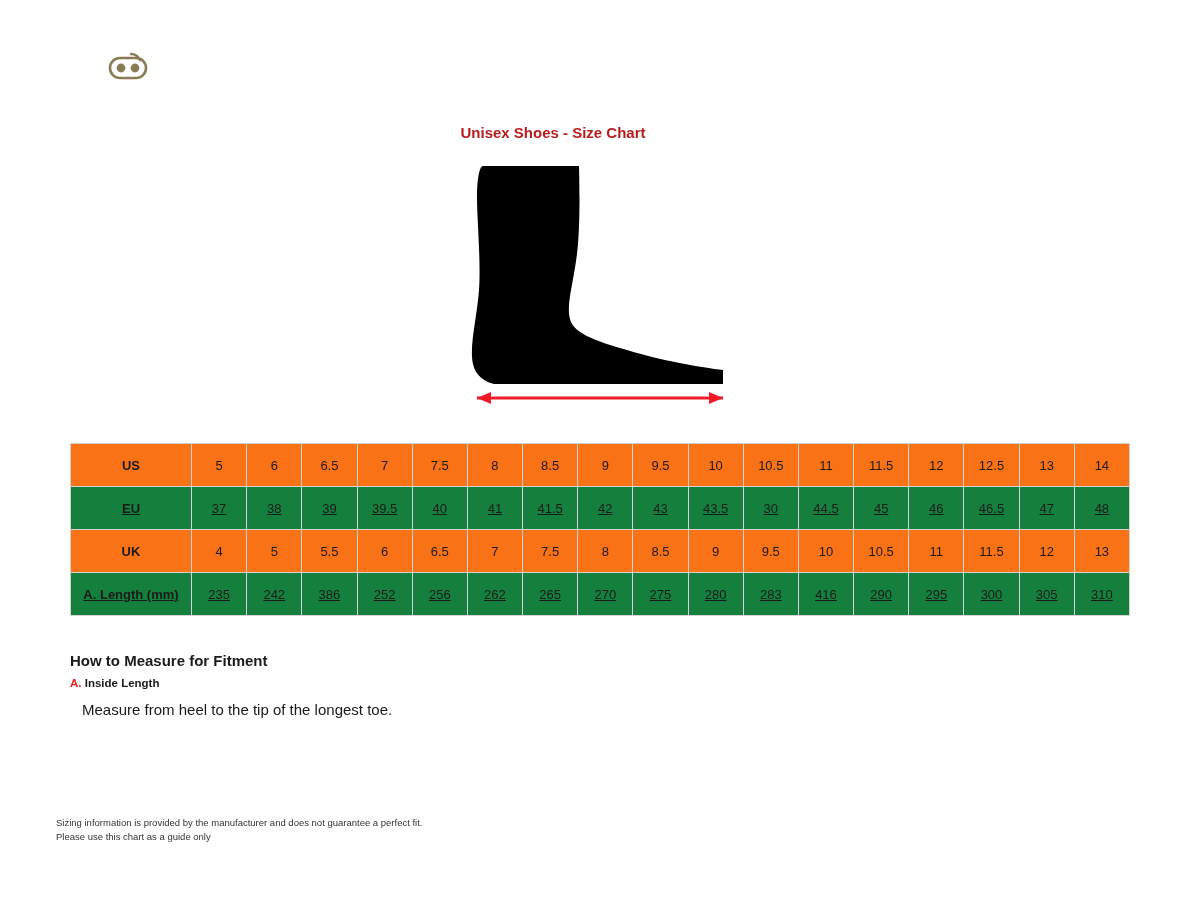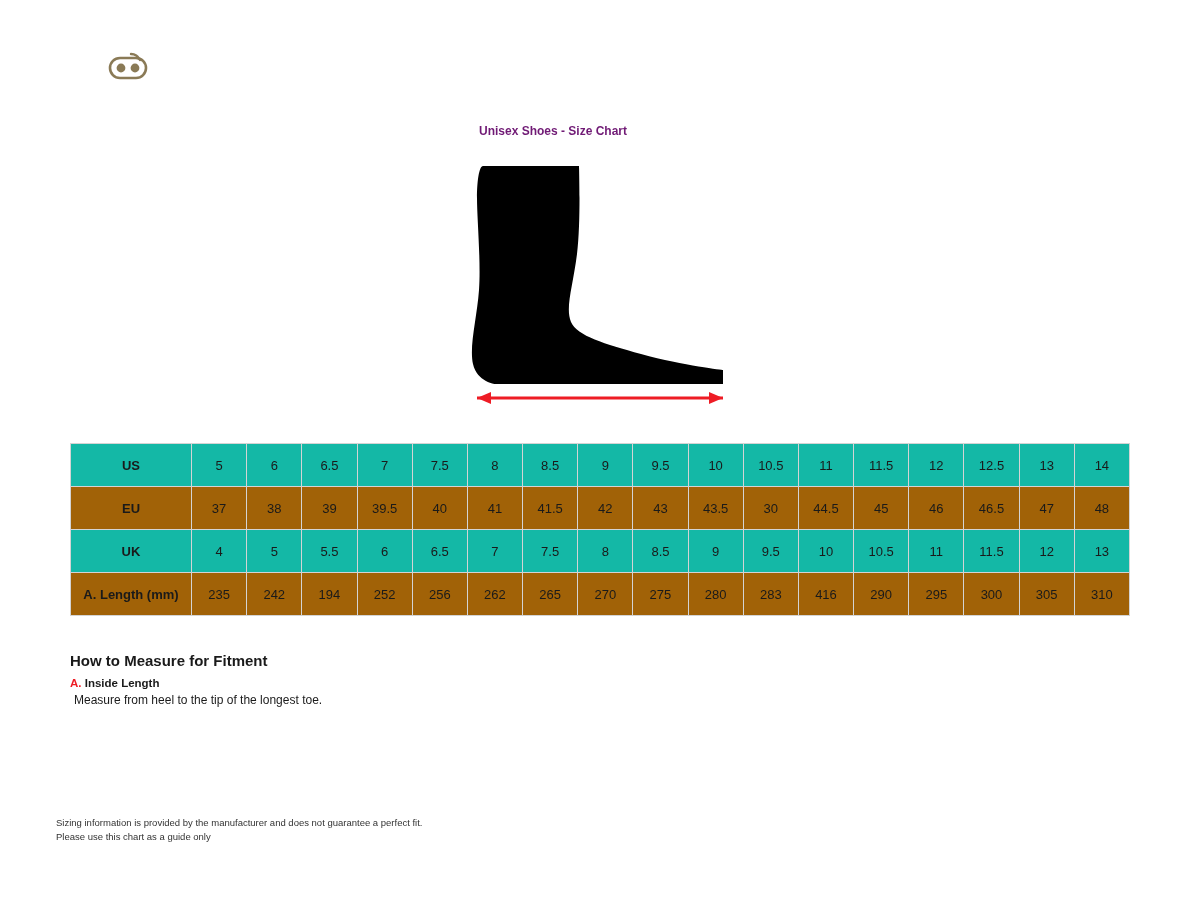--- a/index.html
+++ b/index.html
@@ -39,23 +39,23 @@
     white-space: nowrap;
   }
 
   
   .chart-title {
     position: absolute;
     top: 124px;
     left: 0;
     width: 1106px;
     text-align: center;
-    font-size: 12px;
-    font-weight: bold;
-    color: #701a75;
+    font-size: 15px;
+    font-weight: bold;
+    color: #b91c1c;
   }
 
   
   .foot-wrap {
     position: absolute;
     top: 158px;
     left: 455px;
     width: 290px;
     height: 260px;
   }
@@ -88,25 +88,26 @@
     font-weight: normal;
     padding: 0;
   }
   .size-table .rowhead {
     width: 120px;
     font-weight: bold;
     font-size: 13px;
   }
   .size-table tr.alt td,
   .size-table tr.alt th {
-    background: #a16207;
+    background: #15803d;
+    text-decoration: underline;
   }
   .size-table tr.plain td,
   .size-table tr.plain th {
-    background: #14b8a6;
+    background: #f97316;
   }
 
   
   .howto {
     position: absolute;
     left: 70px;
     top: 652px;
     width: 700px;
   }
   .howto-title {
@@ -116,23 +117,23 @@
     margin: 0 0 8px 0;
   }
   .howto-sub {
     font-size: 11.5px;
     font-weight: bold;
     margin: 0 0 4px 0;
     color: #1a1a1a;
   }
   .howto-sub .marker { color: #ee1c25; }
   .howto-text {
-    font-size: 12px;
-    color: #1a1a1a;
-    margin: 4px;
+    font-size: 15px;
+    color: #1a1a1a;
+    margin: 12px;
   }
 
   
   .footnote {
     position: absolute;
     left: 56px;
     top: 816px;
     font-size: 9.5px;
     line-height: 1.45;
     color: #333333;
@@ -236,21 +237,21 @@
       <td>10.5</td>
       <td>11</td>
       <td>11.5</td>
       <td>12</td>
       <td>13</td>
     </tr>
     <tr class="alt">
       <th class="rowhead">A. Length (mm)</th>
       <td>235</td>
       <td>242</td>
-      <td>194</td>
+      <td>386</td>
       <td>252</td>
       <td>256</td>
       <td>262</td>
       <td>265</td>
       <td>270</td>
       <td>275</td>
       <td>280</td>
       <td>283</td>
       <td>416</td>
       <td>290</td>

